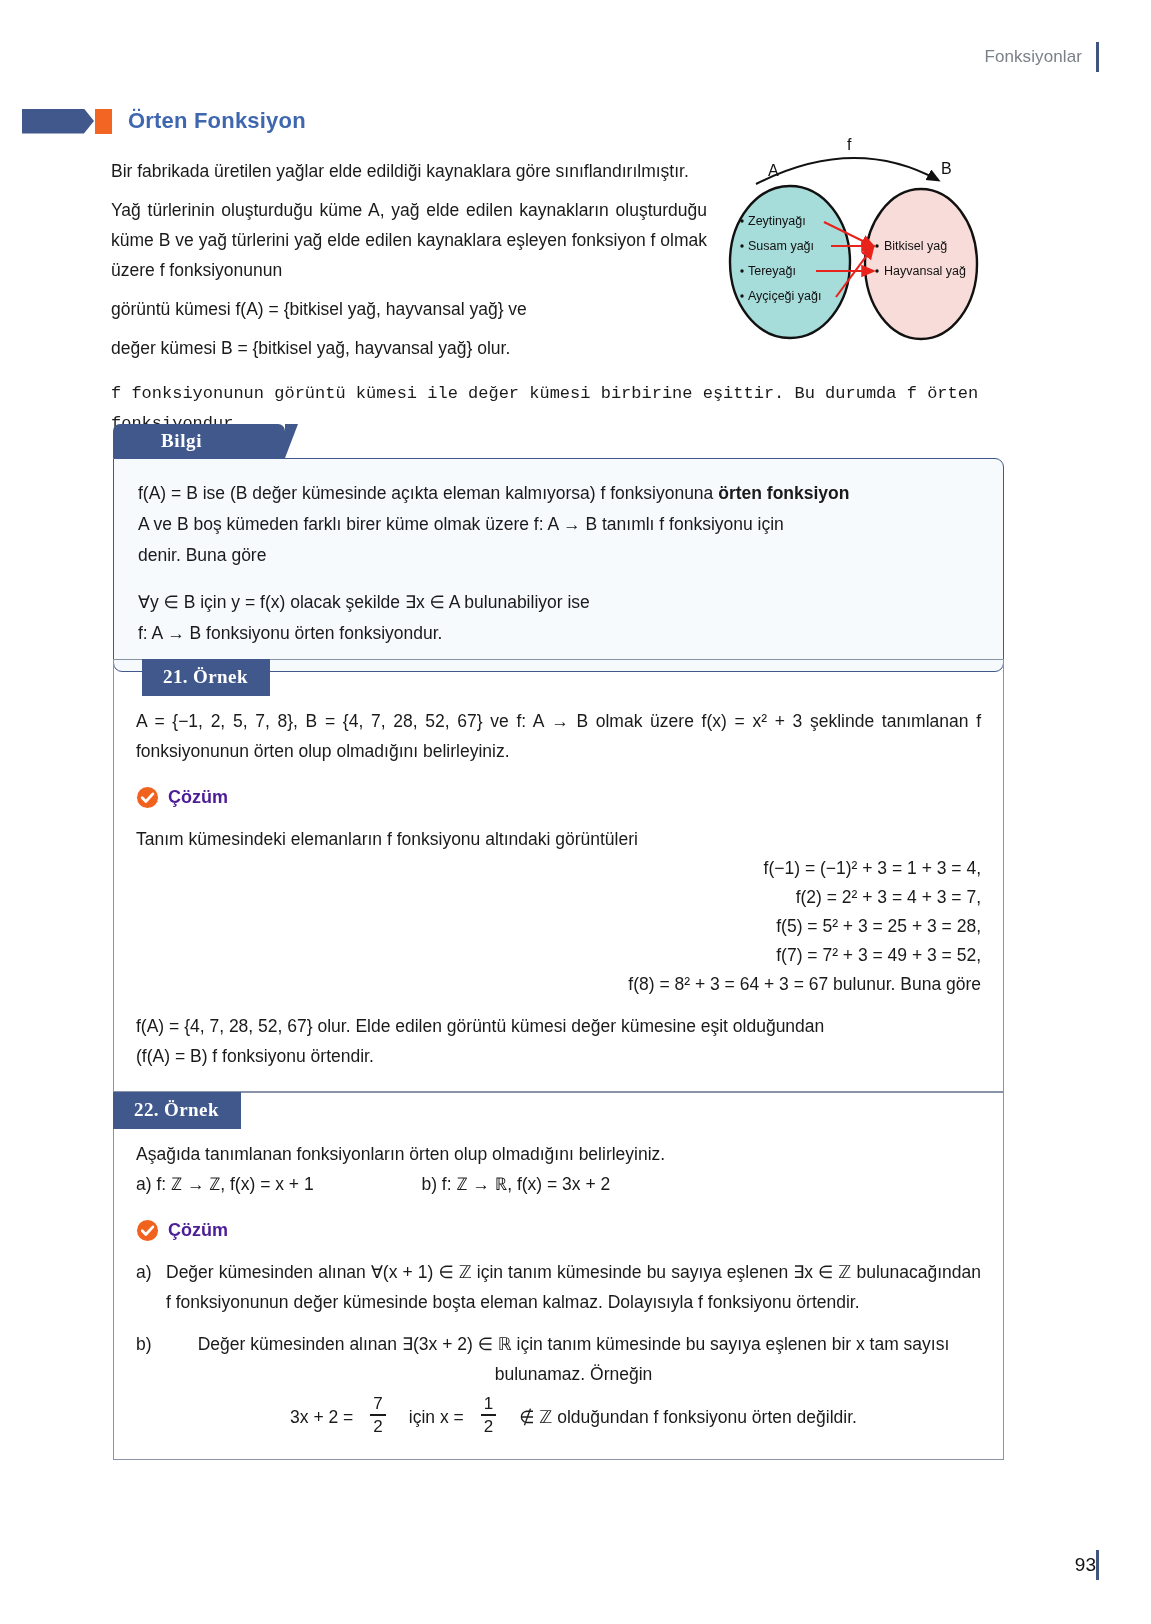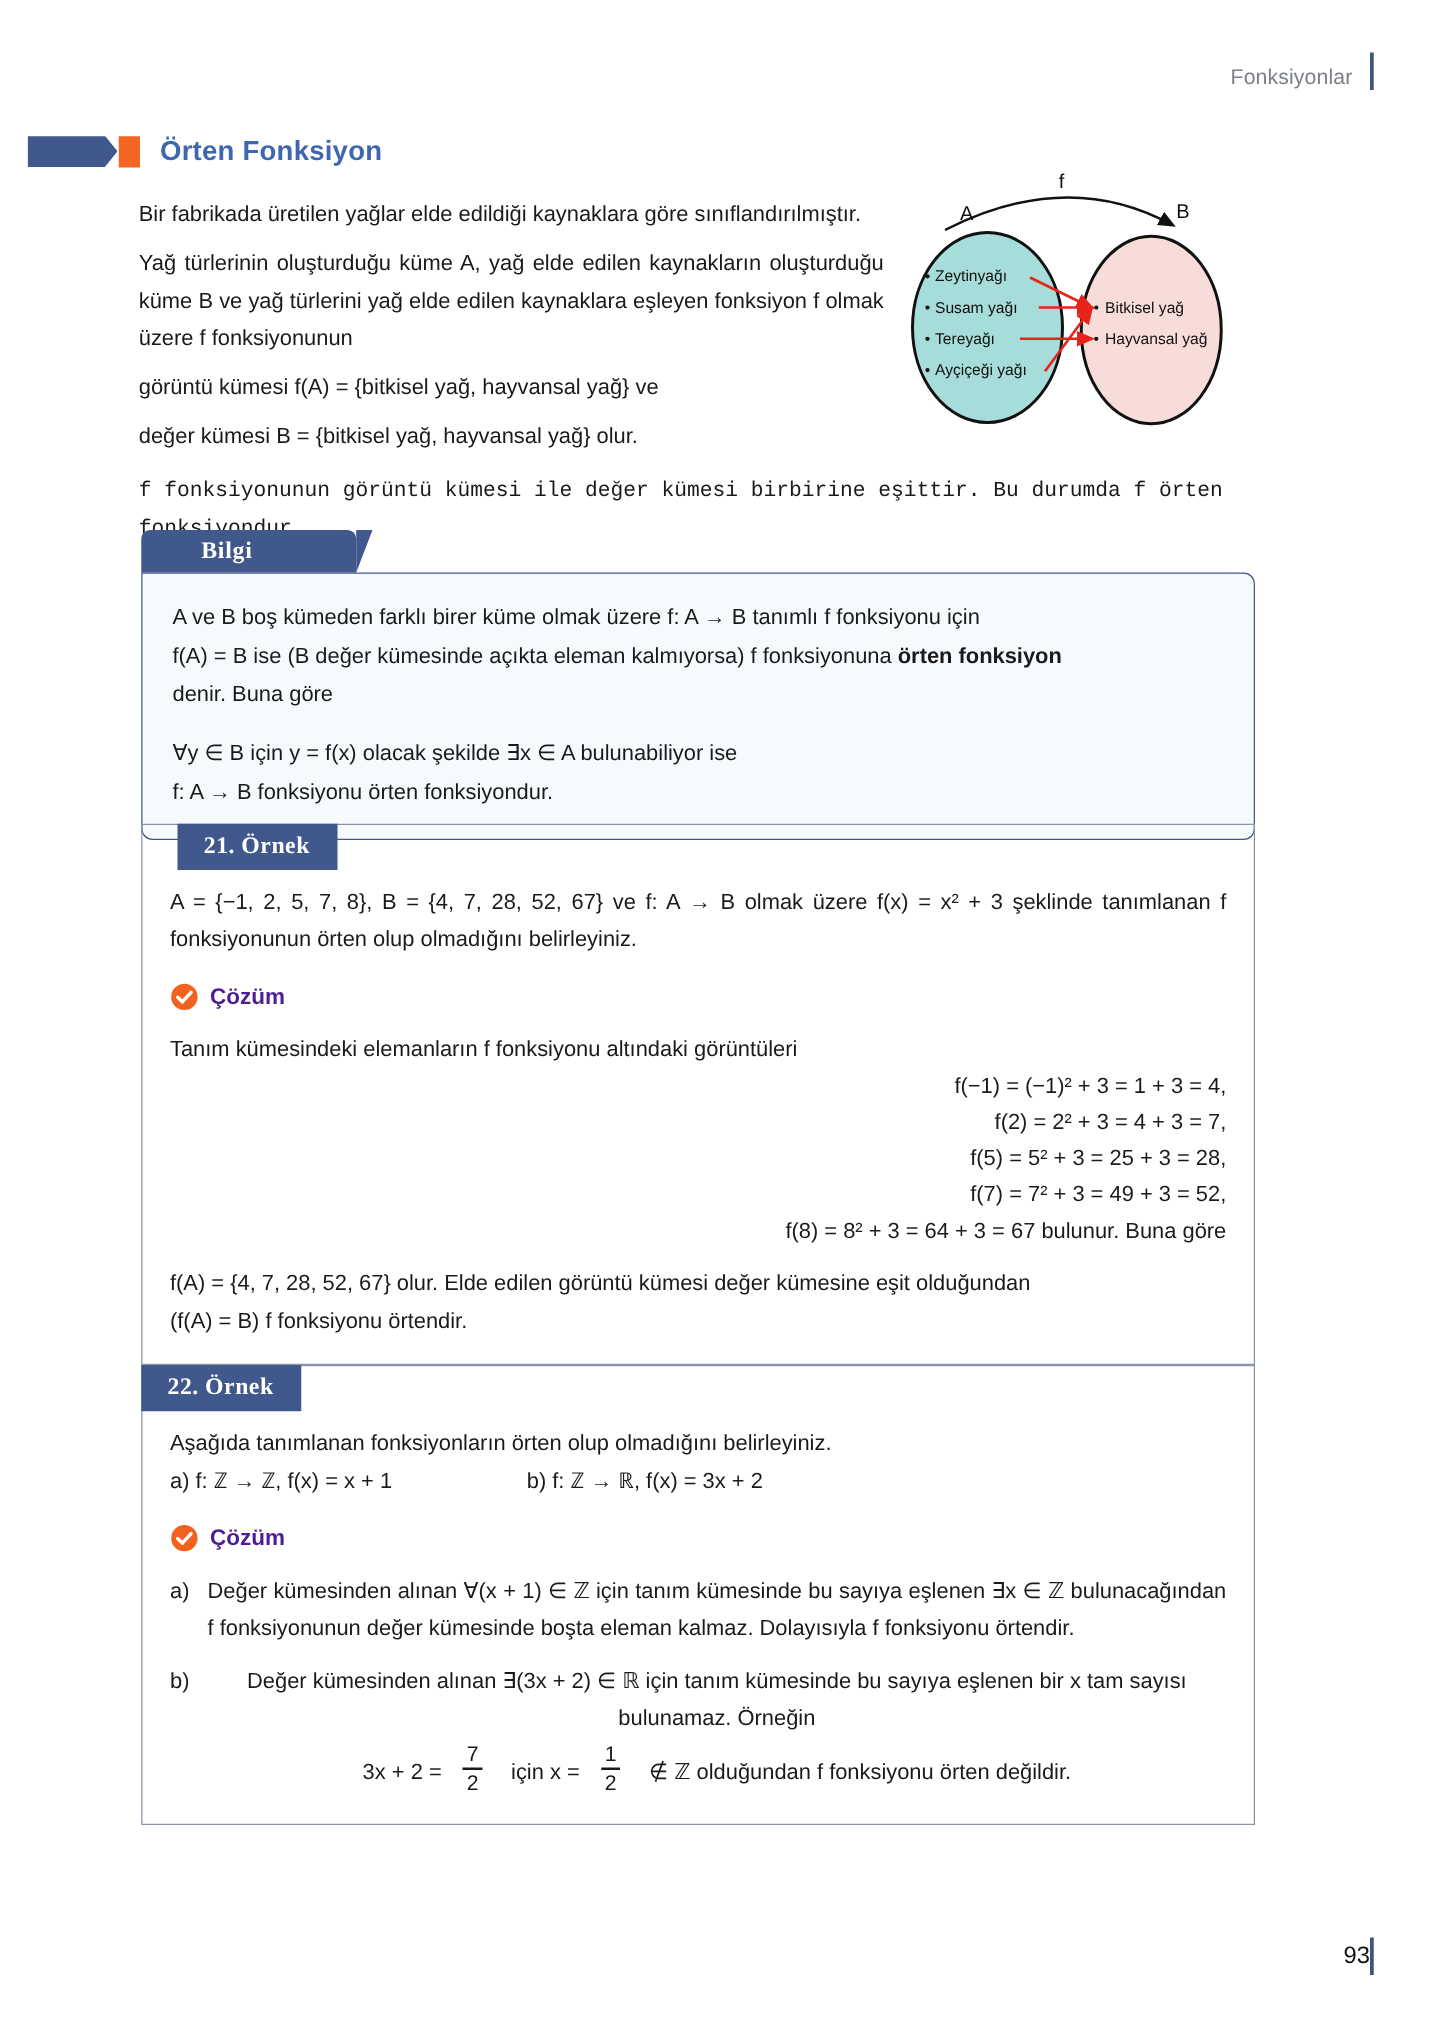--- a/index.html
+++ b/index.html
@@ -15,21 +15,21 @@
     color: #1a1a1a;
     overflow: hidden;
   }
 
   
   .runhead {
     position: absolute;
     top: 42px;
     right: 52px;
     display: flex;
-    align-items: flex-end;
+    align-items: center;
     gap: 14px;
   }
   .runhead-text {
     font-size: 17px;
     color: #7b7f86;
     letter-spacing: .1px;
   }
   .runhead-rule {
     width: 3px;
     height: 30px;
@@ -279,22 +279,22 @@
       <line x1="130" y1="161" x2="167" y2="111" marker-end="url(#redarrow)"></line>
     </g>
   </svg>
 </div>
 
 <div class="bilgi-wrap">
   <div class="bilgi-tab">
     <span class="bilgi-tab-text">Bilgi</span>
   </div>
   <div class="bilgi-body">
+    <p><span>f(A) = B ise (B değer kümesinde açıkta eleman kalmıyorsa) f fonksiyonuna </span><b>örten fonksiyon</b></p>
     <p>A ve B boş kümeden farklı birer küme olmak üzere f: A → B tanımlı f fonksiyonu için</p>
-    <p><span>f(A) = B ise (B değer kümesinde açıkta eleman kalmıyorsa) f fonksiyonuna </span><b>örten fonksiyon</b></p>
     <p>denir. Buna göre</p>
     <div class="bilgi-gap"></div>
     <p>∀y ∈ B için y = f(x) olacak şekilde ∃x ∈ A bulunabiliyor ise</p>
     <p>f: A → B fonksiyonu örten fonksiyondur.</p>
   </div>
 </div>
 
 <div class="ex-wrap abs" style="top:659px;">
   <div class="ex-box">
     <div style="margin:-1px 0 0 -1px;padding-left:29px;">

